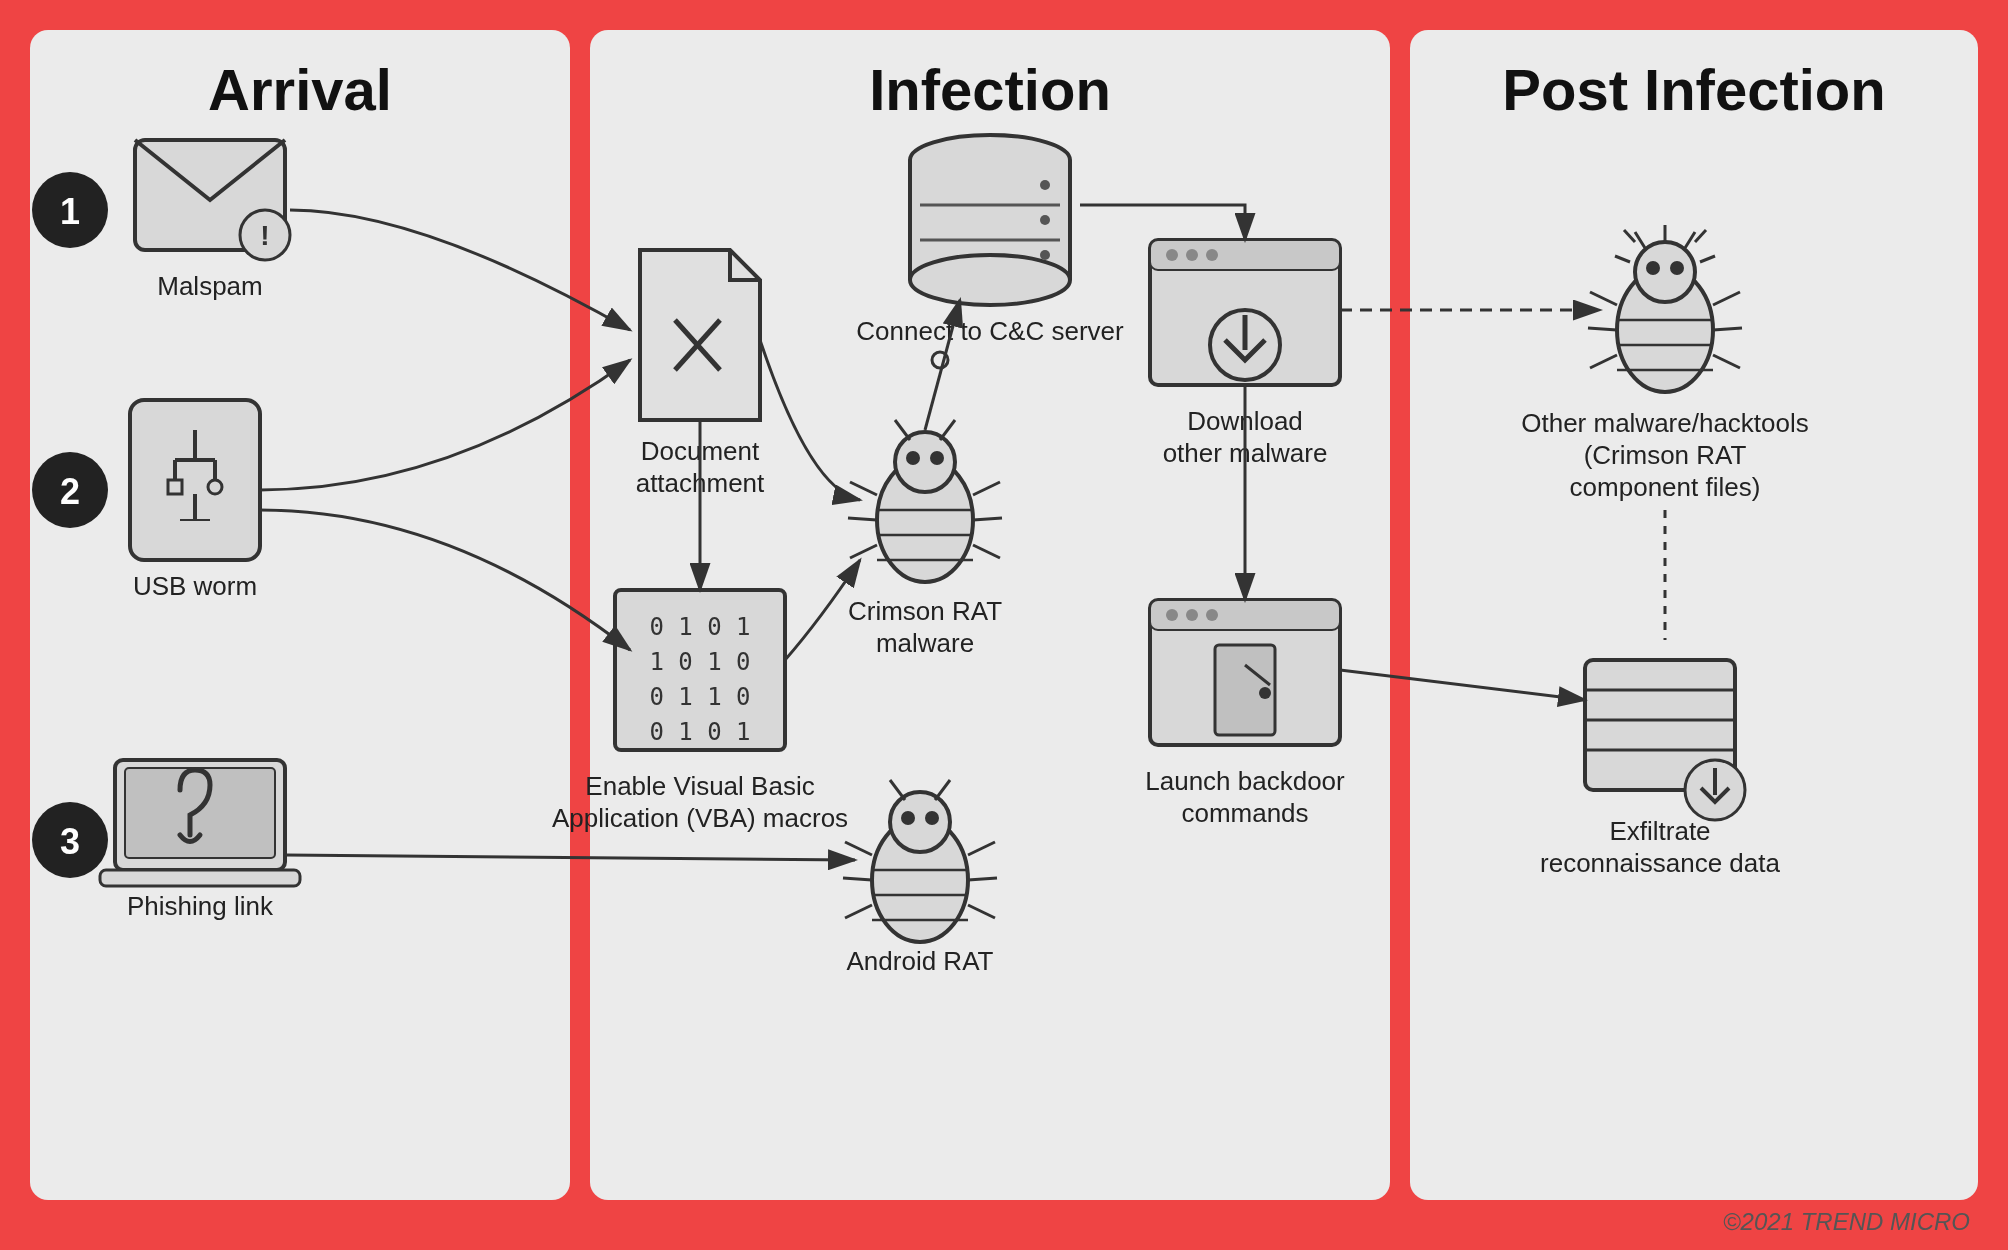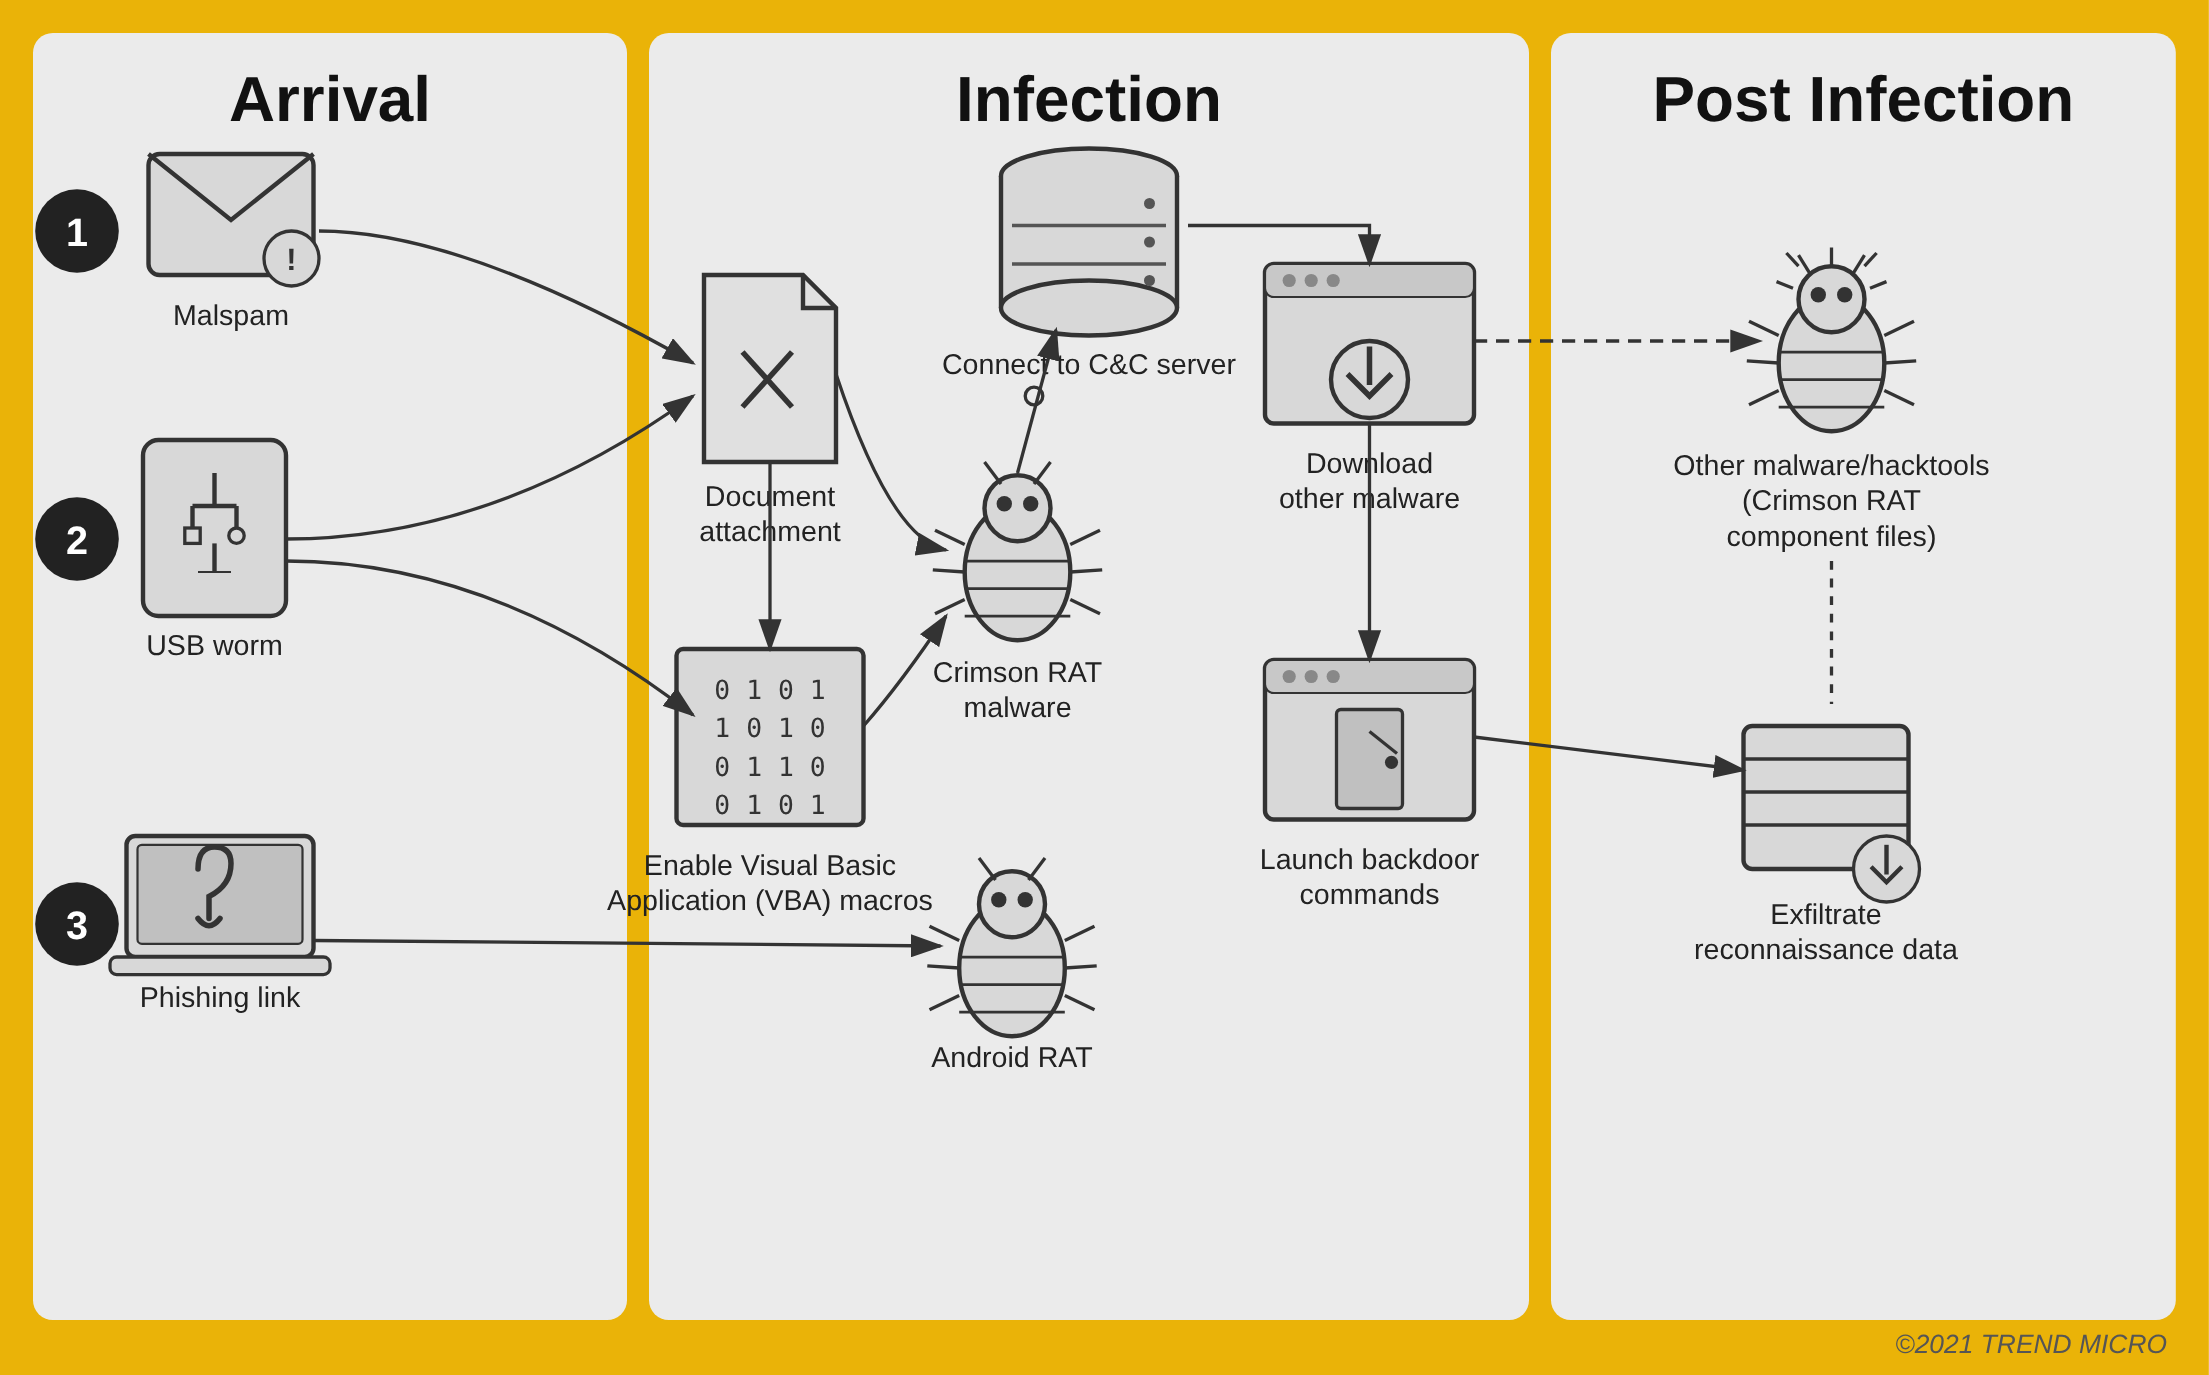--- a/index.html
+++ b/index.html
@@ -13,21 +13,21 @@
     }
 
     .main-container {
       width: 2008px;
       height: 1250px;
       display: flex;
       flex-direction: row;
       align-items: stretch;
       padding: 40px 40px 40px 40px;
       gap: 0px;
-      background: #eab308;
+      background: #ef4444;
       position: relative;
     }
   </style>
 </head>
 <body>
 
 <div class="main-container">
 
   <svg width="2008" height="1250" viewBox="0 0 2008 1250" xmlns="http://www.w3.org/2000/svg" style="position:absolute;top:0;left:0;z-index:1;">
 

